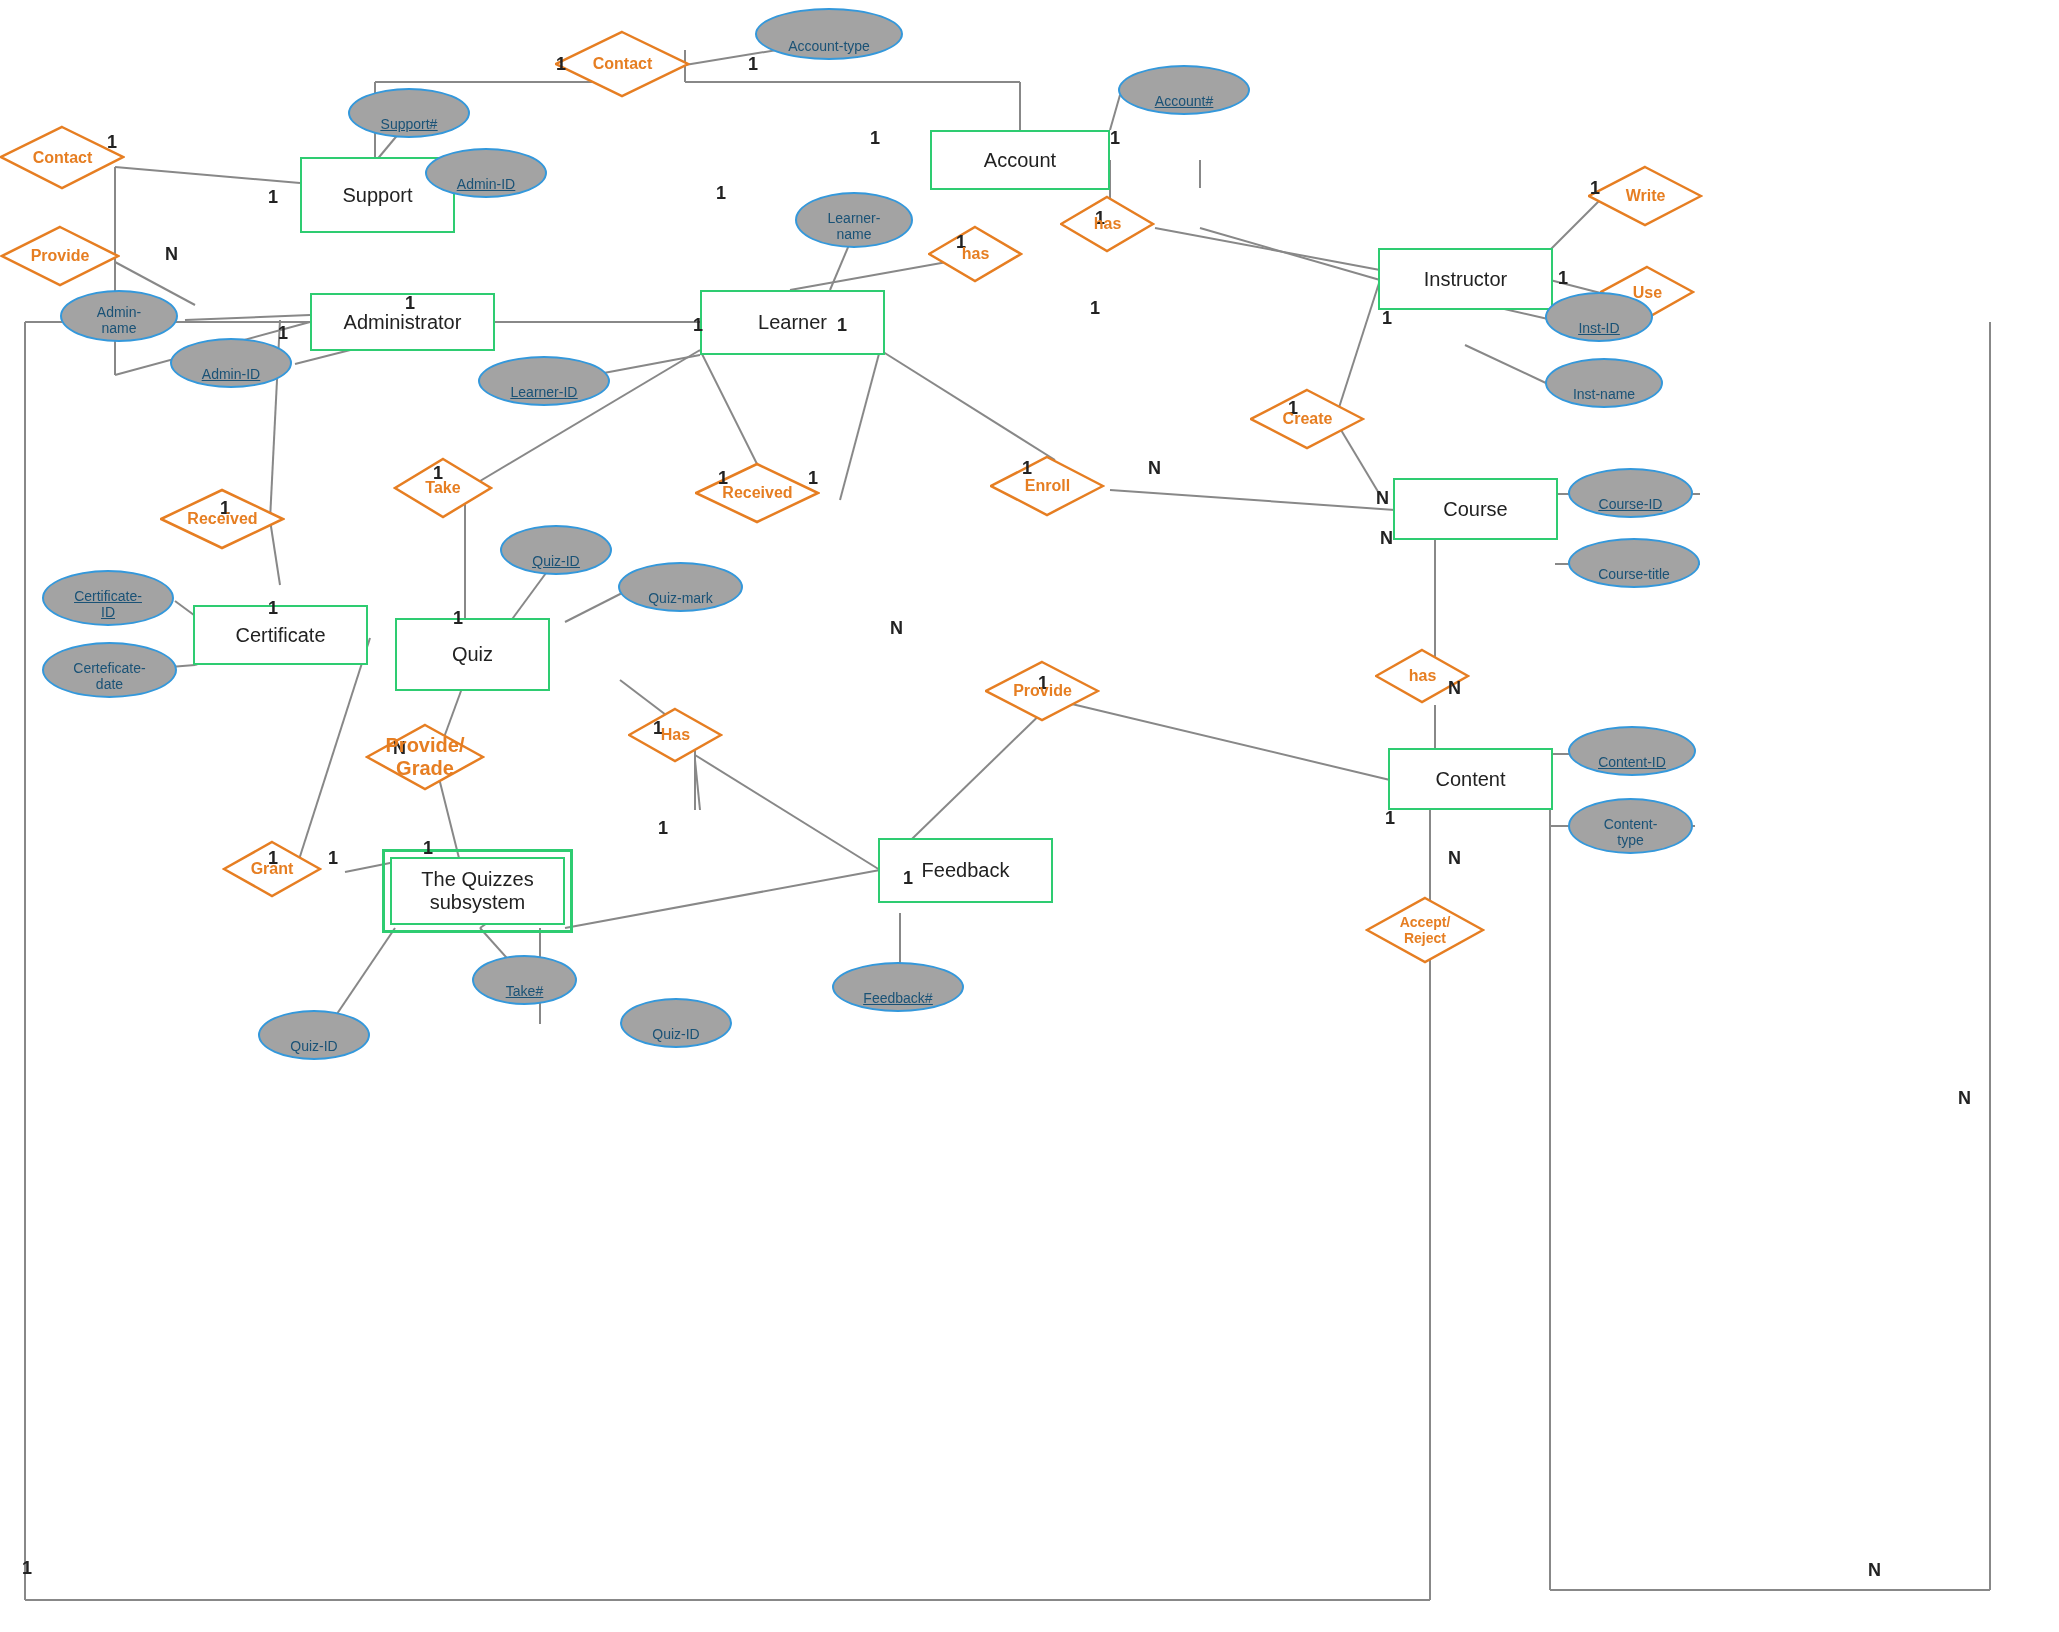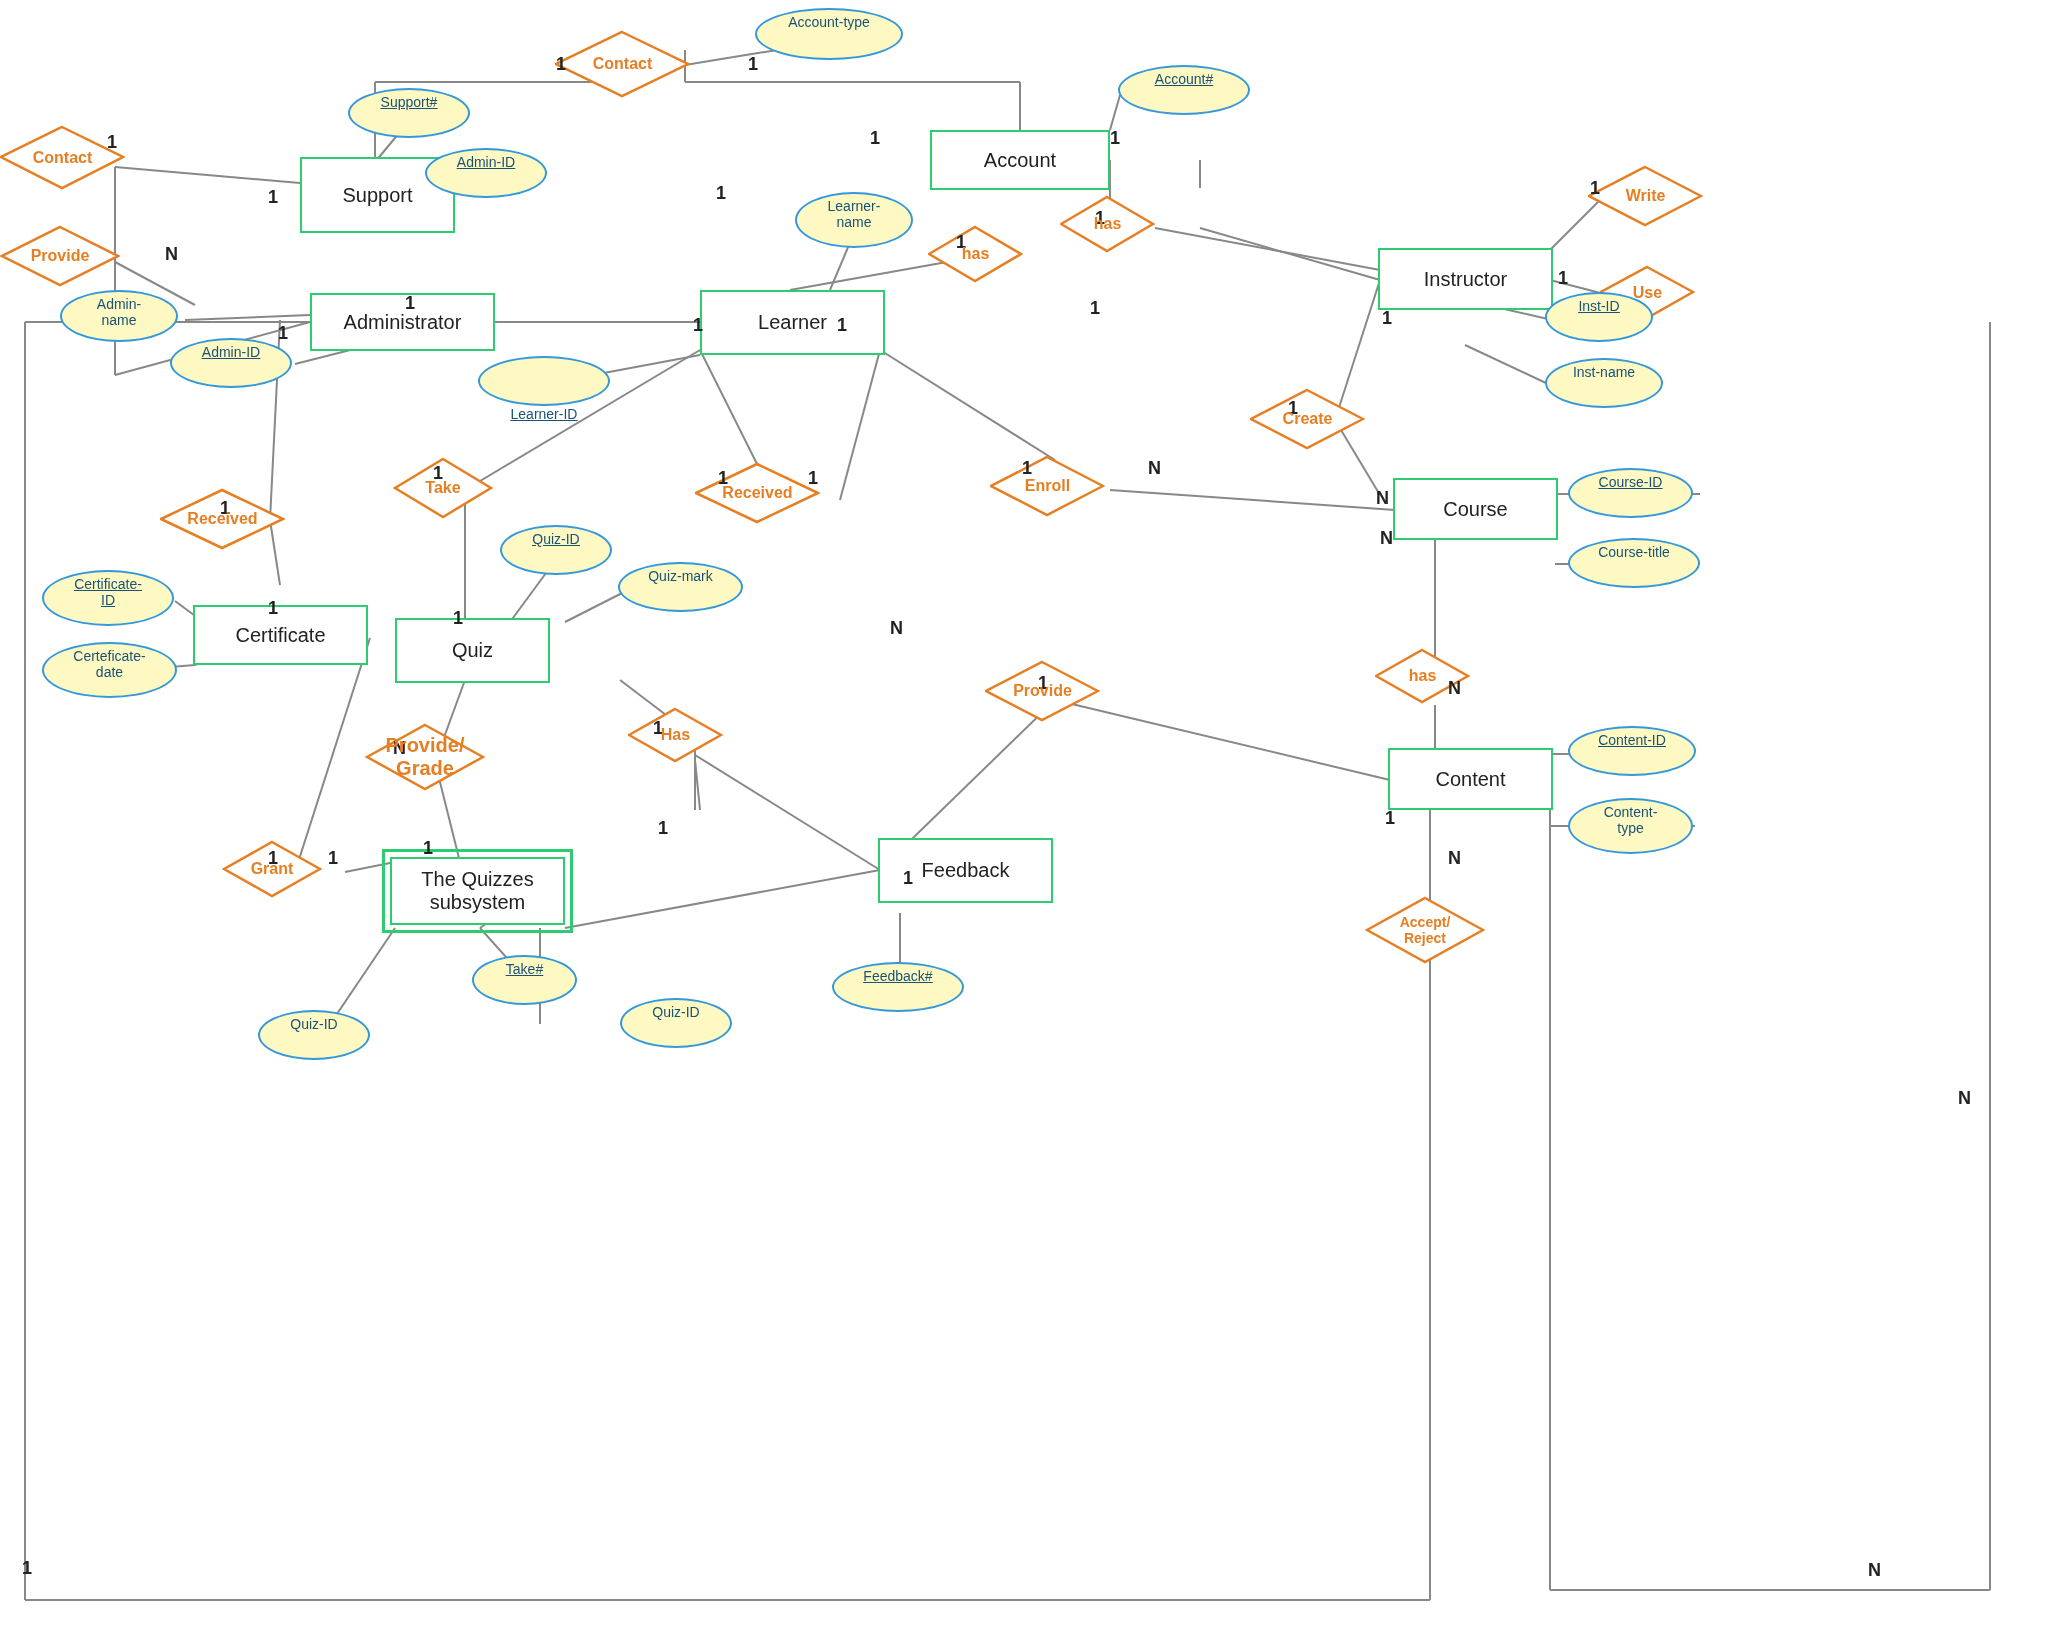--- a/index.html
+++ b/index.html
@@ -50,23 +50,23 @@
       font-size: 16px;
       color: #e67e22;
       font-weight: bold;
       text-align: center;
     }
     
     .attribute {
       position: absolute;
       border: 2px solid #3498db;
       border-radius: 50%;
-      background: #fef9c3;
+      background: #a3a3a3;
       display: flex;
-      align-items: flex-start;
+      align-items: flex-end;
       justify-content: center;
       font-size: 14px;
       color: #1a5276;
       text-align: center;
       padding: 4px;
     }
     .attribute.key-attr {
       text-decoration: underline;
     }
     
@@ -247,21 +247,21 @@
   </div>
 
   <div class="entity" style="left:1378px;top:248px;width:175px;height:62px">
     <span>Instructor</span>
   </div>
 
   <div class="entity" style="left:193px;top:605px;width:175px;height:60px">
     <span>Certificate</span>
   </div>
 
-  <div class="entity" style="left:395px;top:618px;width:155px;height:65px">
+  <div class="entity" style="left:395px;top:618px;width:155px;height:73px">
     <span>Quiz</span>
   </div>
 
   <div class="entity" style="left:878px;top:838px;width:175px;height:65px">
     <span>Feedback</span>
   </div>
 
   <div class="entity" style="left:1393px;top:478px;width:165px;height:62px">
     <span>Course</span>
   </div>

